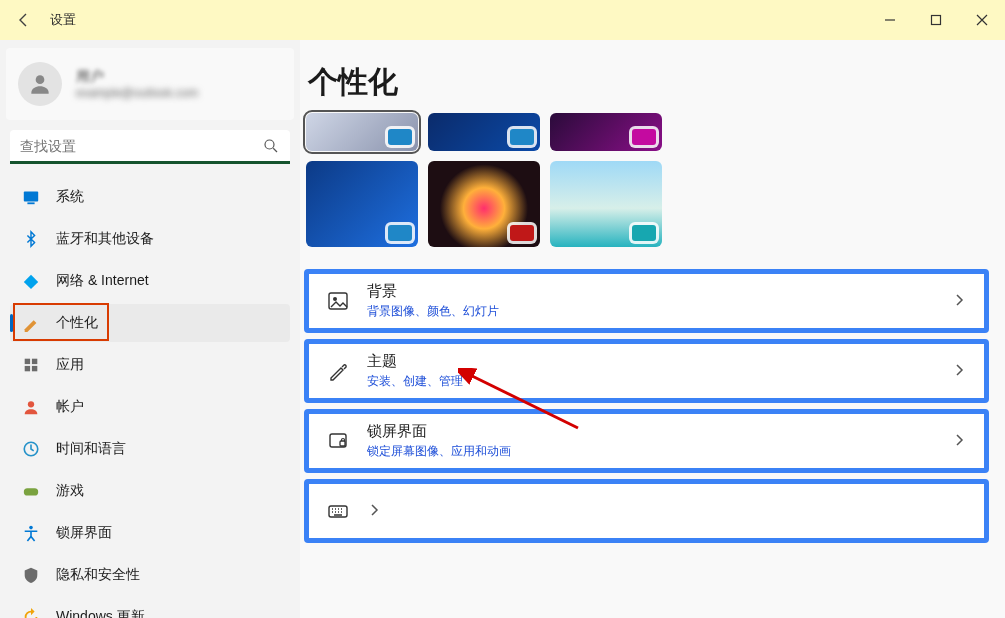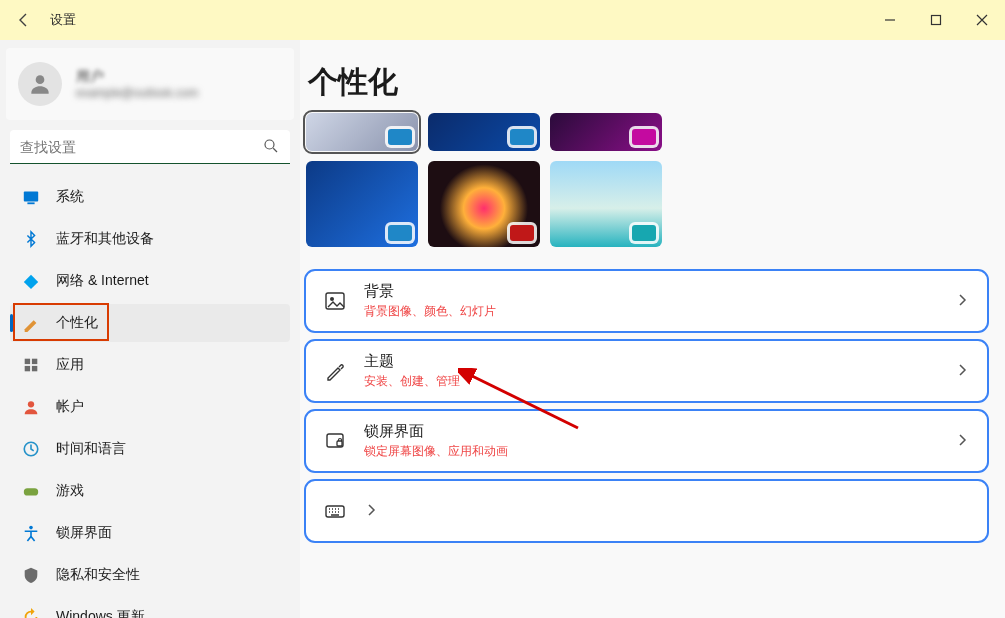--- a/index.html
+++ b/index.html
@@ -66,21 +66,21 @@
   .user-text .un { font-size:14px; color:#333; filter: blur(2px); }
   .user-text .ue { font-size:12px; color:#666; filter: blur(3px);}
   .search {
     position: relative;
     margin: 0 4px 14px 4px;
   }
   .search input {
     width: 100%;
     height: 34px;
     border: none;
-    border-bottom: 1px solid #14532d;
+    border-bottom: 3px solid #14532d;
     background: #fff;
     padding: 0 34px 0 10px;
     font-size: 14px;
     border-radius: 4px 4px 0 0;
     outline:none;
   }
   .search .sicon {
     position:absolute; right:10px; top:7px; color:#555;
   }
   .nav { display:flex; flex-direction:column; gap:4px; padding:0 4px;}
@@ -150,35 +150,35 @@
     background:#0099cc;
     box-shadow: 0 0 0 3px rgba(255,255,255,0.85);
   }
   .theme.selected {
     outline: 2px solid #555;
     outline-offset: 1px;
   }
   .settings-list { display:flex; flex-direction:column; gap:6px; margin-right:6px;}
   .srow {
     background:#fff;
-    border:2px solid #3b82f6;
-    border-radius:11px;
+    border:5px solid #3b82f6;
+    border-radius:4px;
     height:64px;
     display:flex;
     align-items:center;
     padding: 0 18px;
     gap: 18px;
   }
   .srow .sicon2 {
     width:22px;height:22px;color:#333;
     display:flex;align-items:center;justify-content:center;
   }
   .srow .stext { flex:1; }
   .srow .stext .st1 { font-size:15px; color:#1b1b1b;}
-  .srow .stext .st2 { font-size:12px; color:#ef4444; margin-top:2px;}
+  .srow .stext .st2 { font-size:12px; color:#1d4ed8; margin-top:2px;}
   .srow .chev { color:#555; }
   
   .arrow {
     position:absolute;
     left: 458px;
     top: 368px;
     pointer-events:none;
   }
 </style>
 </head>

